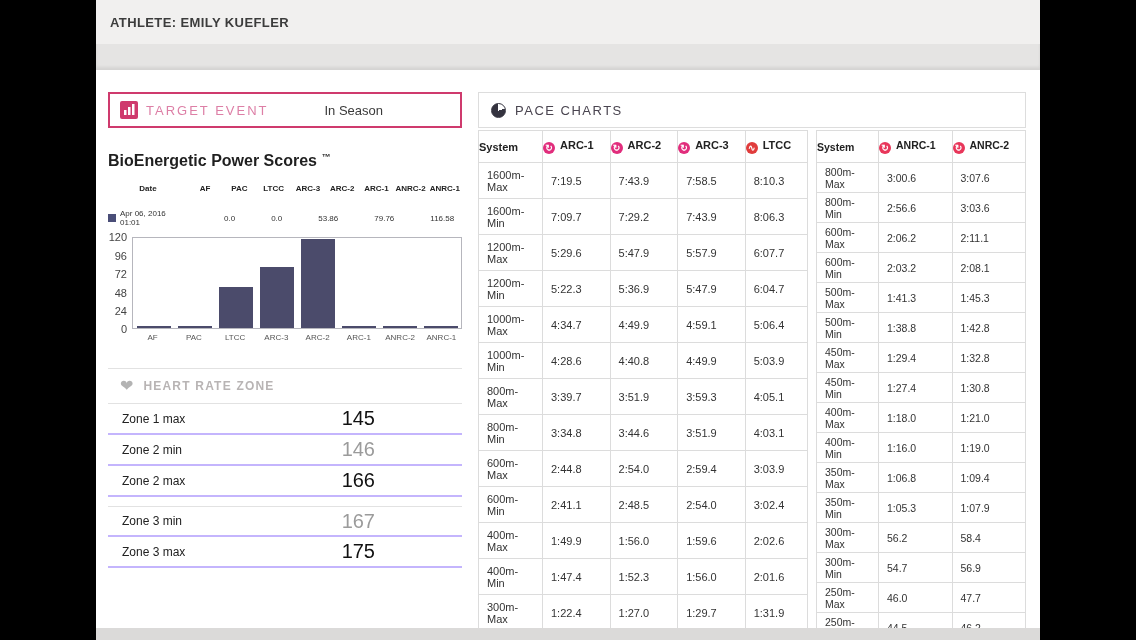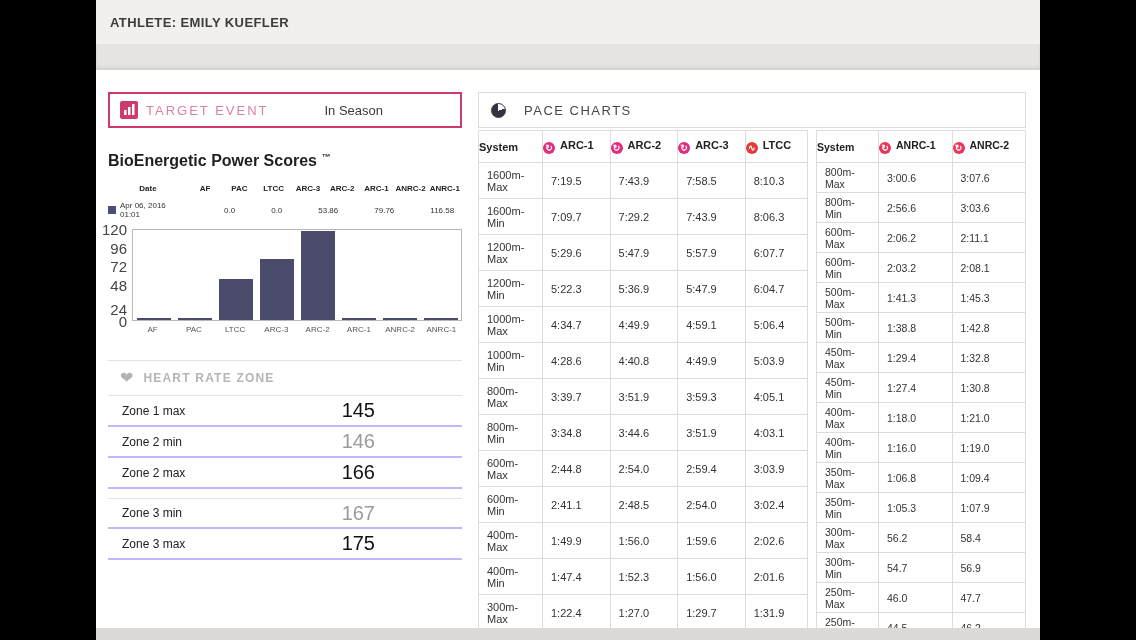--- a/index.html
+++ b/index.html
@@ -18,48 +18,48 @@
   .te-icon { width:18px; height:18px; flex:0 0 18px; }
   .te-label { color:#dd7fa6; font-size:13px; letter-spacing:2px; }
   .te-value { color:#3a3a3a; font-size:13px; margin-left:48px; }
   .ps-title { margin-top:24px; font-size:16px; font-weight:bold; color:#1f1f1f; }
   .ps-title sup { font-size:9px; }
 
   .legend { margin-top:14px; }
   .legend-head, .legend-row { display:grid; grid-template-columns:80px repeat(8,1fr); align-items:center; }
   .legend-head span { font-size:8px; font-weight:bold; color:#222; text-align:center; }
   .legend-head span:first-child { text-align:center; }
-  .legend-row { margin-top:8px;gap:36px; }
+  .legend-row { margin-top:16px;gap:36px; }
   .legend-row .lval { font-size:8px; color:#333; text-align:center; }
   .legend-date { display:flex; align-items:center; gap:4px; font-size:8px; color:#333; }
   .swatch { width:8px; height:8px; background:#4a4e78; flex:0 0 8px; }
 
   .chart-wrap { display:flex; margin-top:10px; }
   .yaxis { position:relative; flex:0 0 24px; width:24px; height:92px; }
-  .yaxis span { position:absolute; right:5px; font-size:15px; color:#444; transform:translateY(50%); }
+  .yaxis span { position:absolute; right:5px; font-size:11px; color:#444; transform:translateY(50%); }
   .chart-main { flex:1; }
   .plot { height:92px; border:1px solid #b6b6bd; display:flex; align-items:flex-end; background:#fff; }
   .bar-col { flex:1; height:100%; display:flex; align-items:flex-end; justify-content:center; }
   .bar { width:34px; background:#4b4b6b; }
   .xlabels { display:flex; margin-top:4px; }
   .xlabels span { flex:1; text-align:center; font-size:8px; color:#555; }
 
   .hr-section { margin-top:26px; }
   .hr-header { display:flex; align-items:center; gap:10px; padding:9px 12px; border-top:1px solid #e2e2e2; border-bottom:1px solid #e2e2e2; }
   .heart-icon { color:#b3b3b3; font-size:16px; line-height:1; }
   .hr-title { font-size:12px; font-weight:bold; color:#b8b4b4; letter-spacing:1.2px; }
   .hr-row { display:flex; align-items:center; justify-content:space-between; height:31px; border-bottom:2px solid #c4b5fd; padding:0 87px 0 14px; }
   .hr-row.gap { margin-top:9px; border-top:1px solid #e2e2e2; }
   .hr-label { font-size:12px; color:#222; }
   .hr-value { font-size:20px; color:#111; }
   .hr-value.muted { color:#9b9b9b; }
 
   
   .right-col { flex:1; }
-  .pace-header { border:1px solid #ddd; height:36px; display:flex; align-items:center; gap:18px; padding-left:12px; margin-bottom:2px; background:#fff; }
+  .pace-header { border:1px solid #ddd; height:36px; display:flex; align-items:center; gap:9px; padding-left:12px; margin-bottom:2px; background:#fff; }
   .pie-icon { width:15px; height:15px; border-radius:50%; background:conic-gradient(#fff 0 75deg, #34333f 75deg 360deg); border:1px solid #34333f; flex:0 0 15px; }
   .pace-title { font-size:13px; color:#4a4550; letter-spacing:1.5px; }
   .tables { display:flex; gap:8px; align-items:flex-start; }
   table { border-collapse:collapse; color:#333; background:#fff; }
   .t1 { width:330px; font-size:11px; }
   .t2 { width:210px; font-size:10.5px; }
   td, th { border:1px solid #dcdcdc; text-align:left; }
   th { font-weight:bold; color:#222; padding:8px 0; font-size:11px; white-space:nowrap; }
   .t2 th { font-size:10.5px; }
   .t1 td { padding:5.5px 8px; }
@@ -127,21 +127,21 @@
             <span class="lval">116.58</span>
             <span class="lval">0.0</span>
             <span class="lval">0.0</span>
             <span class="lval">0.0</span>
           </div>
       </div>
 
       <div class="chart-wrap">
         <div class="yaxis" id="chart-yaxis">
             <span style="bottom: 0px;">0</span>
-            <span style="bottom: 12px;">24</span>
+            <span style="bottom: 18px;">24</span>
             <span style="bottom: 36.8px;">48</span>
             <span style="bottom: 55.2px;">72</span>
             <span style="bottom: 73.6px;">96</span>
             <span style="bottom: 92px;">120</span>
           </div>
         <div class="chart-main">
           <div class="plot" id="chart-bars">
               <div class="bar-col">
                 <div class="bar" style="height: 2px; background: rgb(75, 75, 107);"></div>
               </div>

